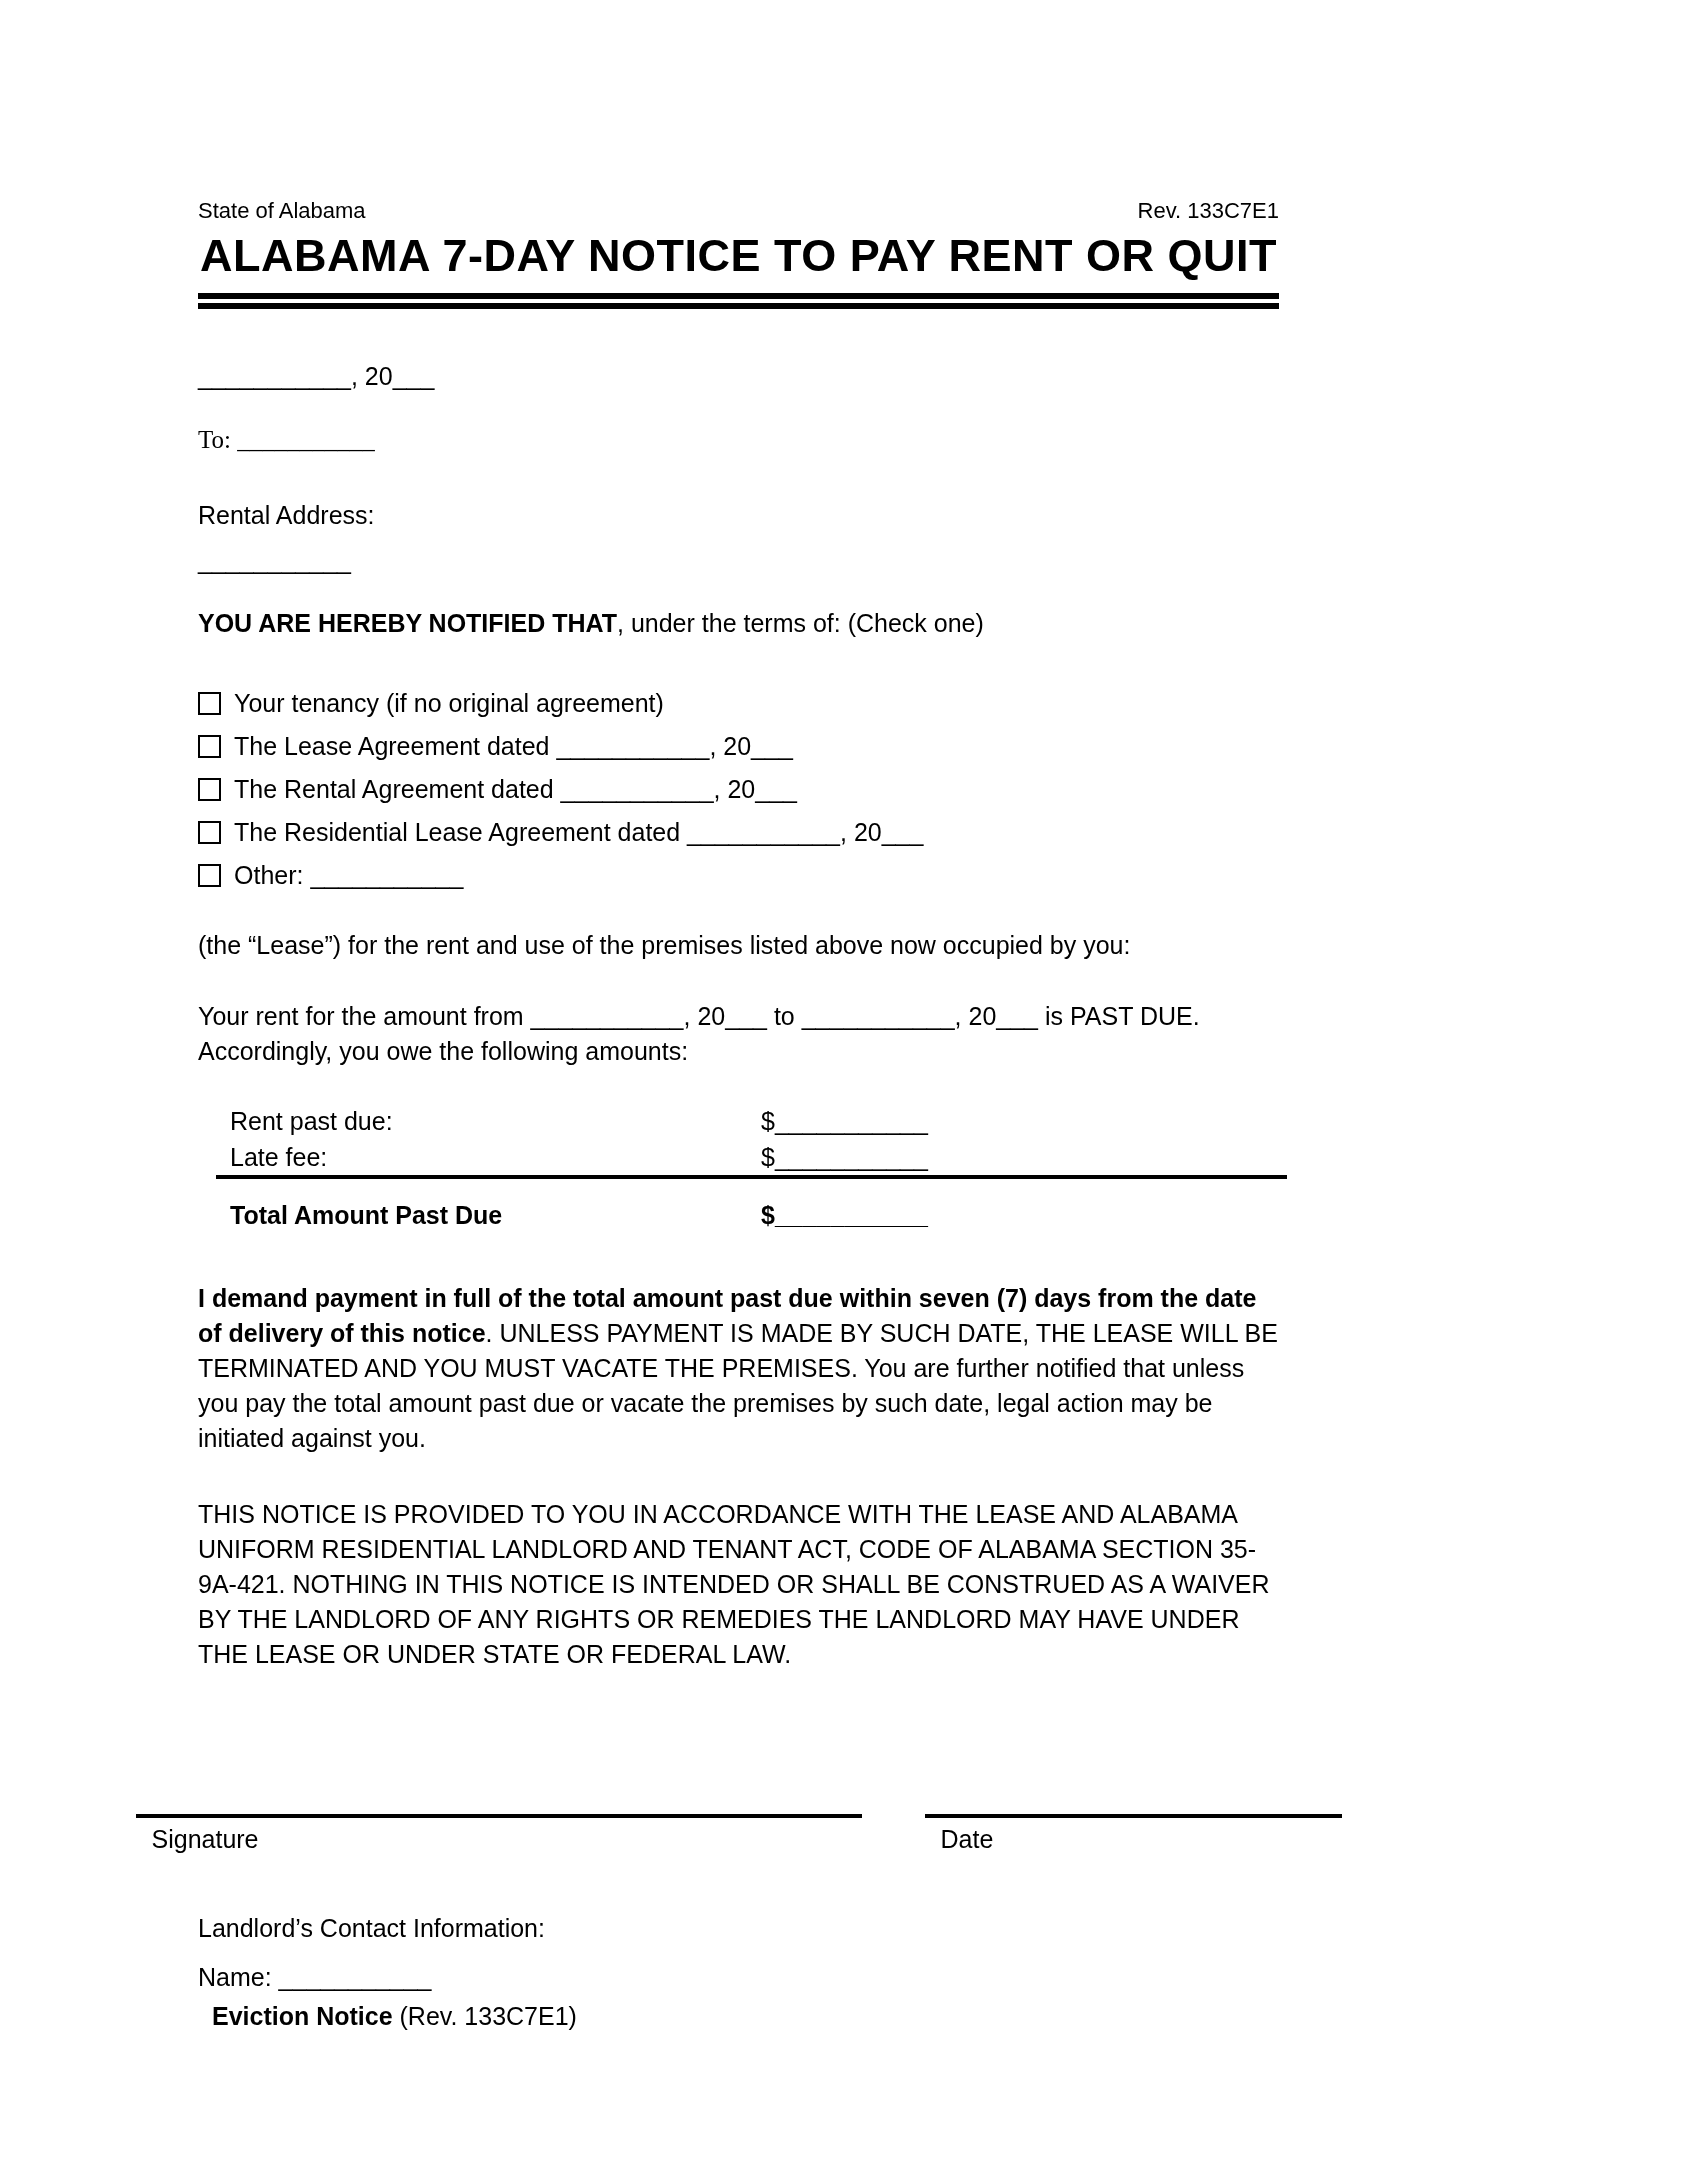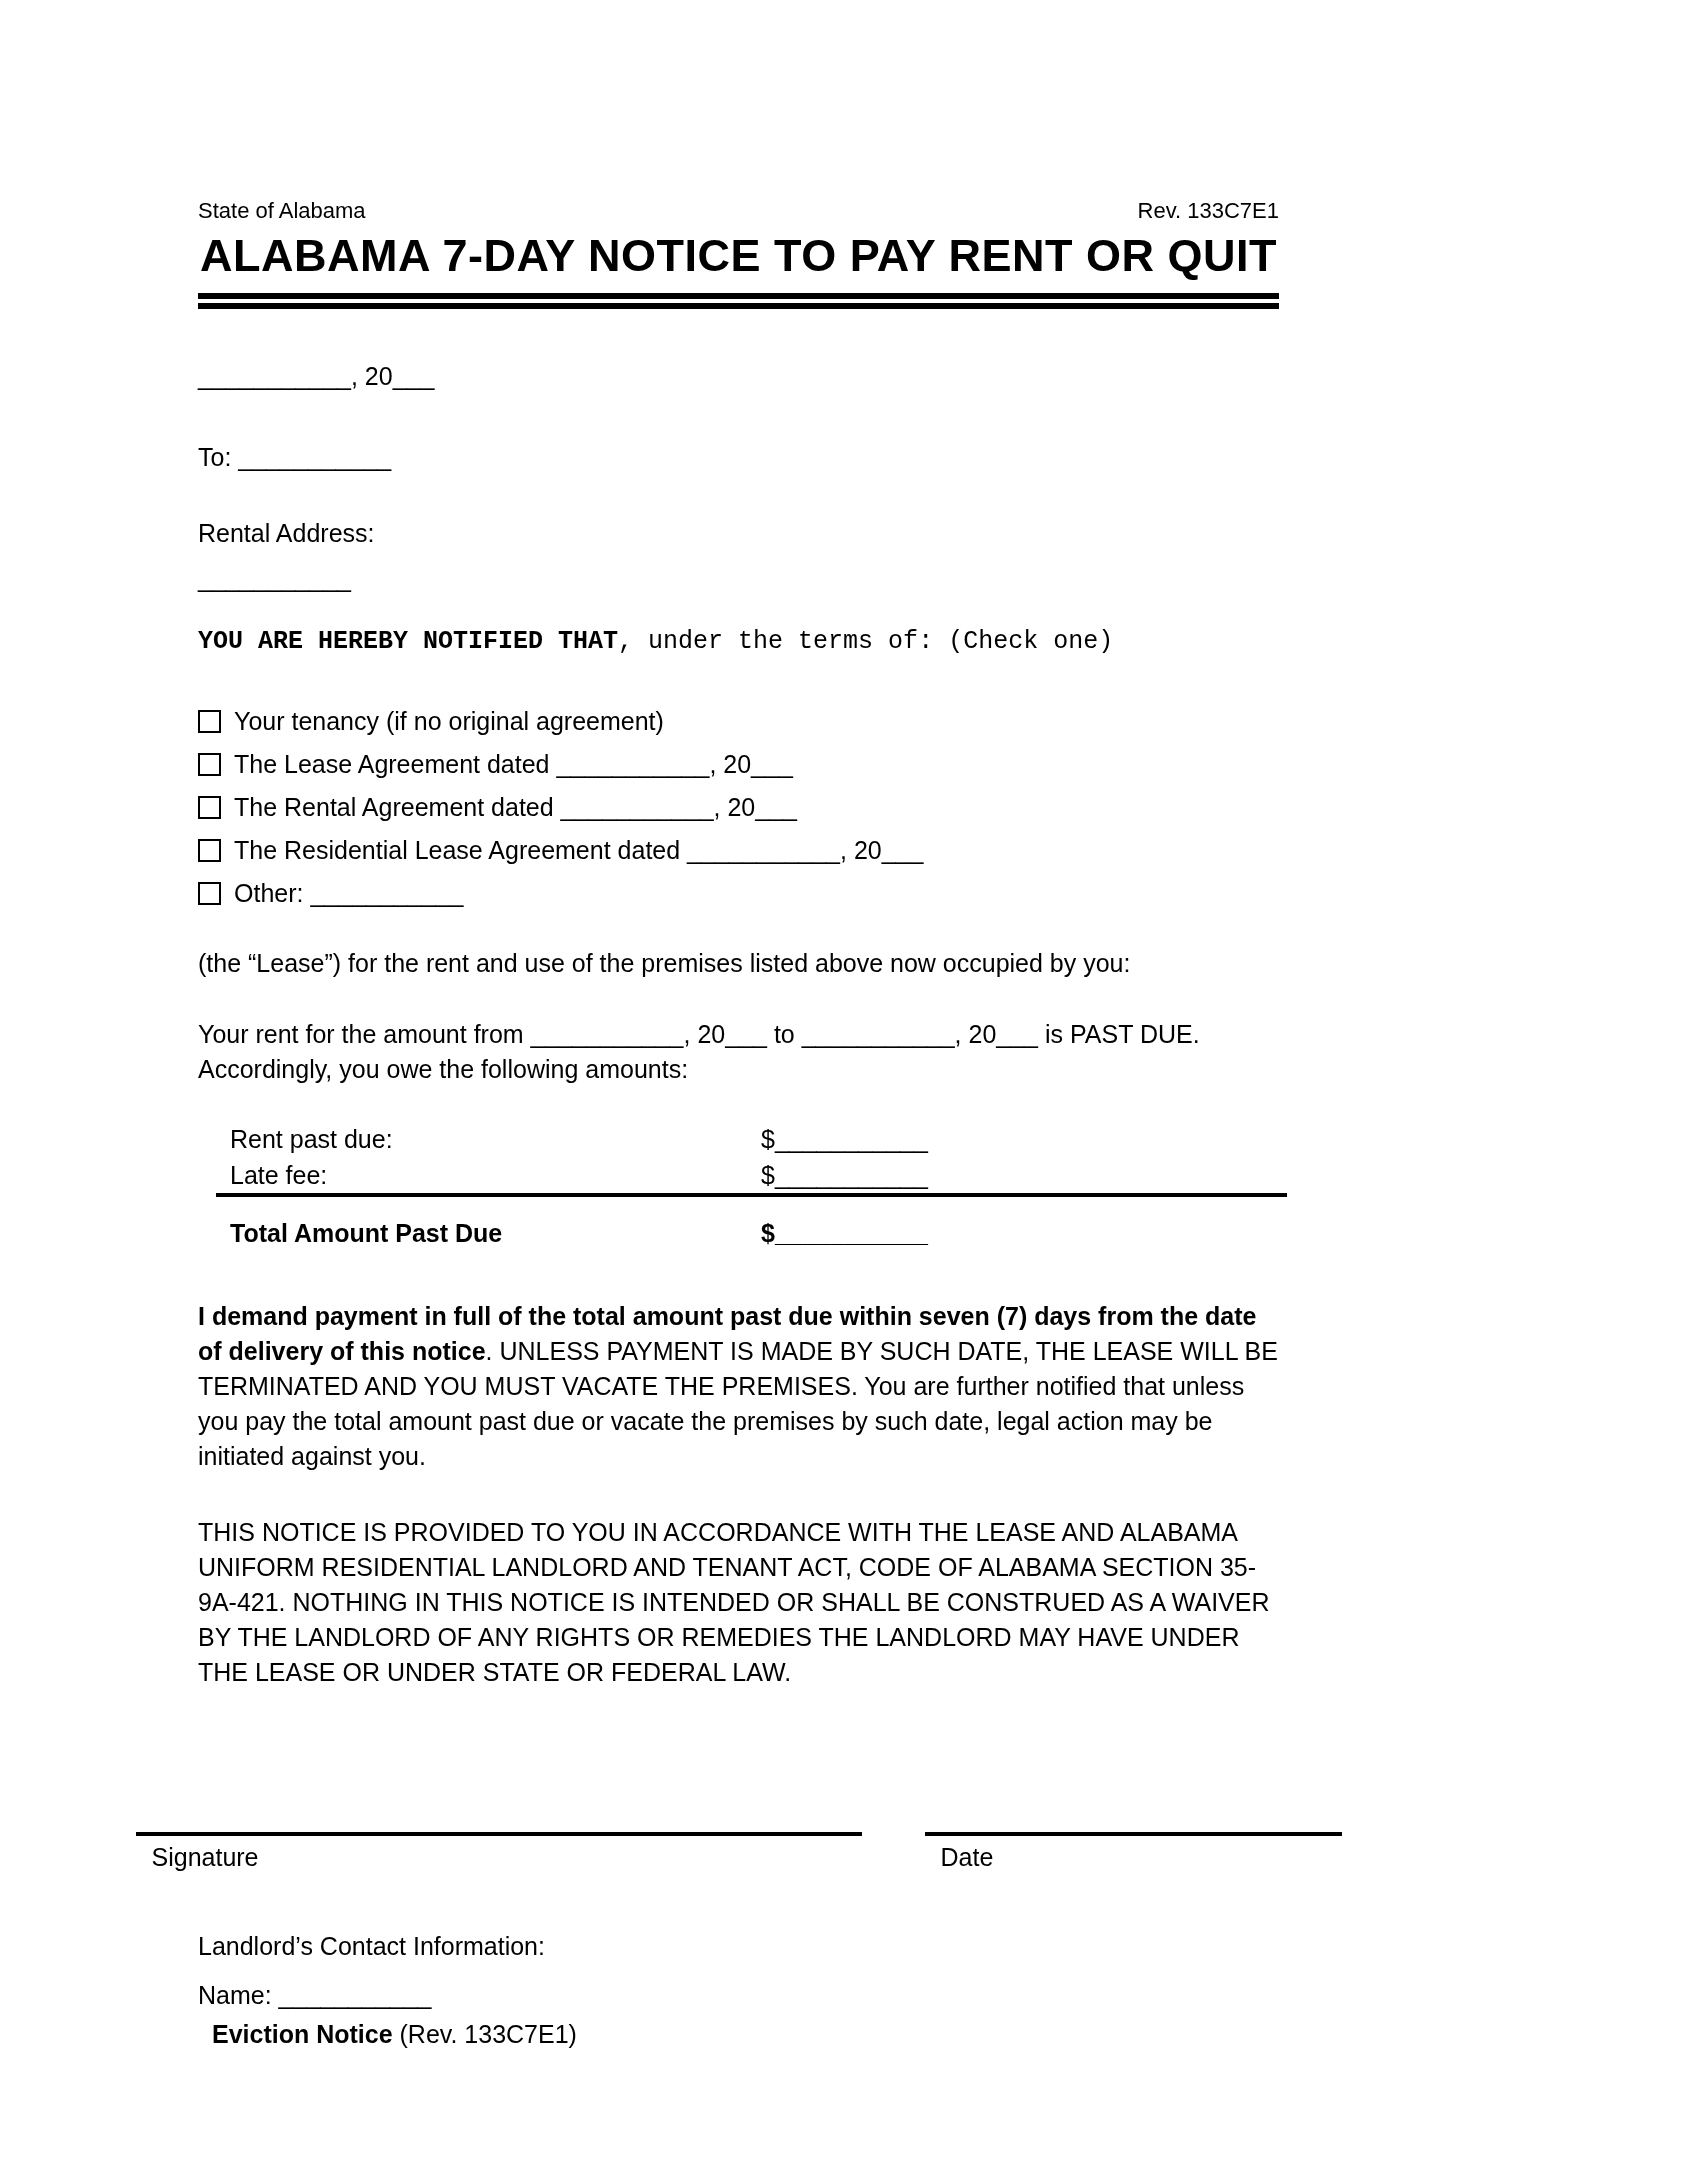--- a/index.html
+++ b/index.html
@@ -18,24 +18,24 @@
   .header-row { display:flex; justify-content:space-between; font-size:22px; line-height:26px; }
 
   .title { text-align:center; font-size:45px; line-height:51px; font-weight:bold; margin:6px 0 0 0; letter-spacing:0.5px; white-space:nowrap; }
 
   .double-rule { margin-top:12px; }
   .double-rule .bar { height:6px; background:#000; }
   .double-rule .bar + .bar { margin-top:4px; }
 
   p { margin:0; }
   .date-blank-line { margin-top:50px; }
-  .to-line { margin-top:46px; }
+  .to-line { margin-top:28px;font-family:Liberation Serif, serif; }
   .rental-label { margin-top:41px; }
   .rental-blank { margin-top:10px; }
-  .notified { margin-top:28px;font-family:Liberation Mono, monospace; }
+  .notified { margin-top:28px; }
   .bold { font-weight:bold; }
 
   .checkbox-list { margin-top:41px; }
   .checkbox-row { height:43px; display:flex; align-items:center; }
   .checkbox-box { width:19px; height:19px; border:2px solid #000; margin-right:13px; flex:none; background:#fff; }
 
   .lease-clause { margin-top:31px; }
   .rent-due { margin-top:36px; }
 
   .amount-table { margin-top:34px; margin-left:18px; width:1071px; }

